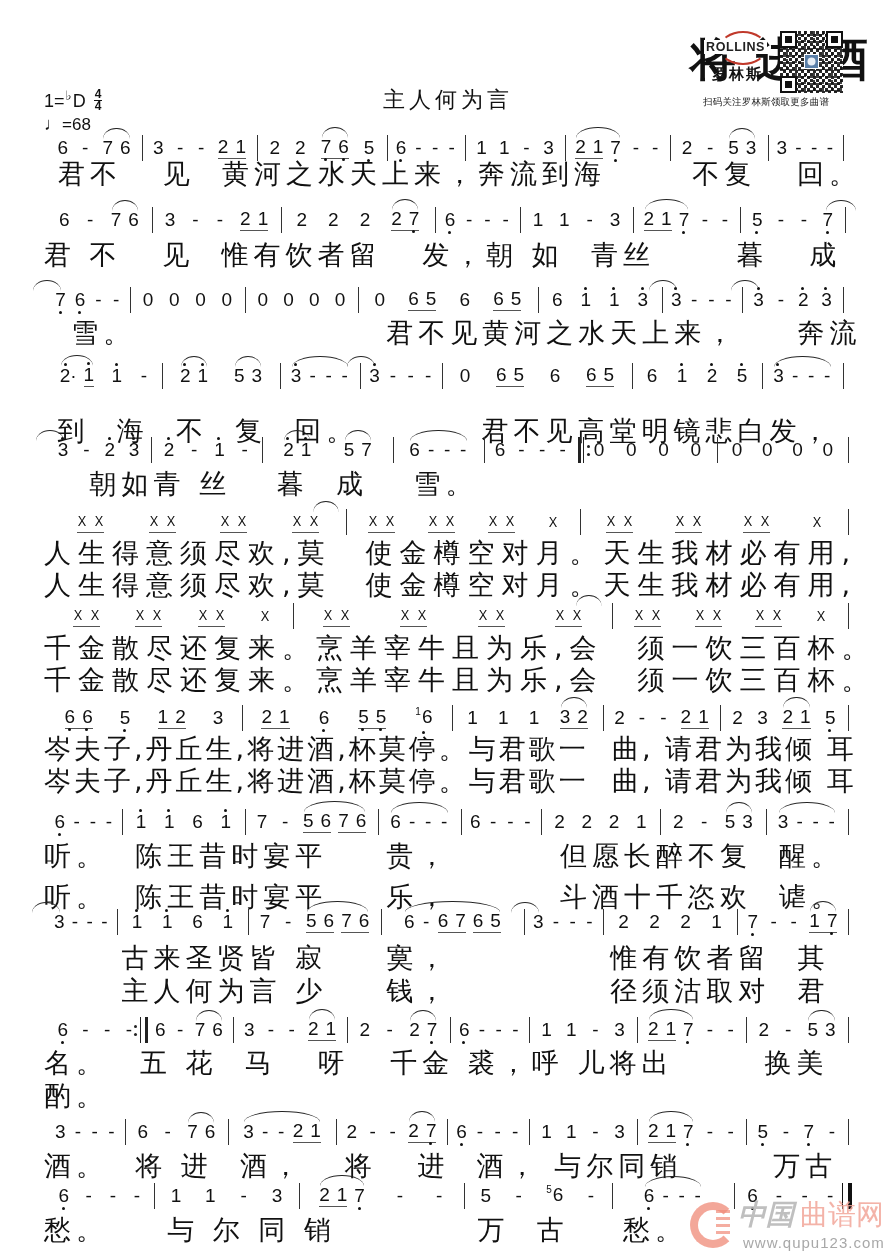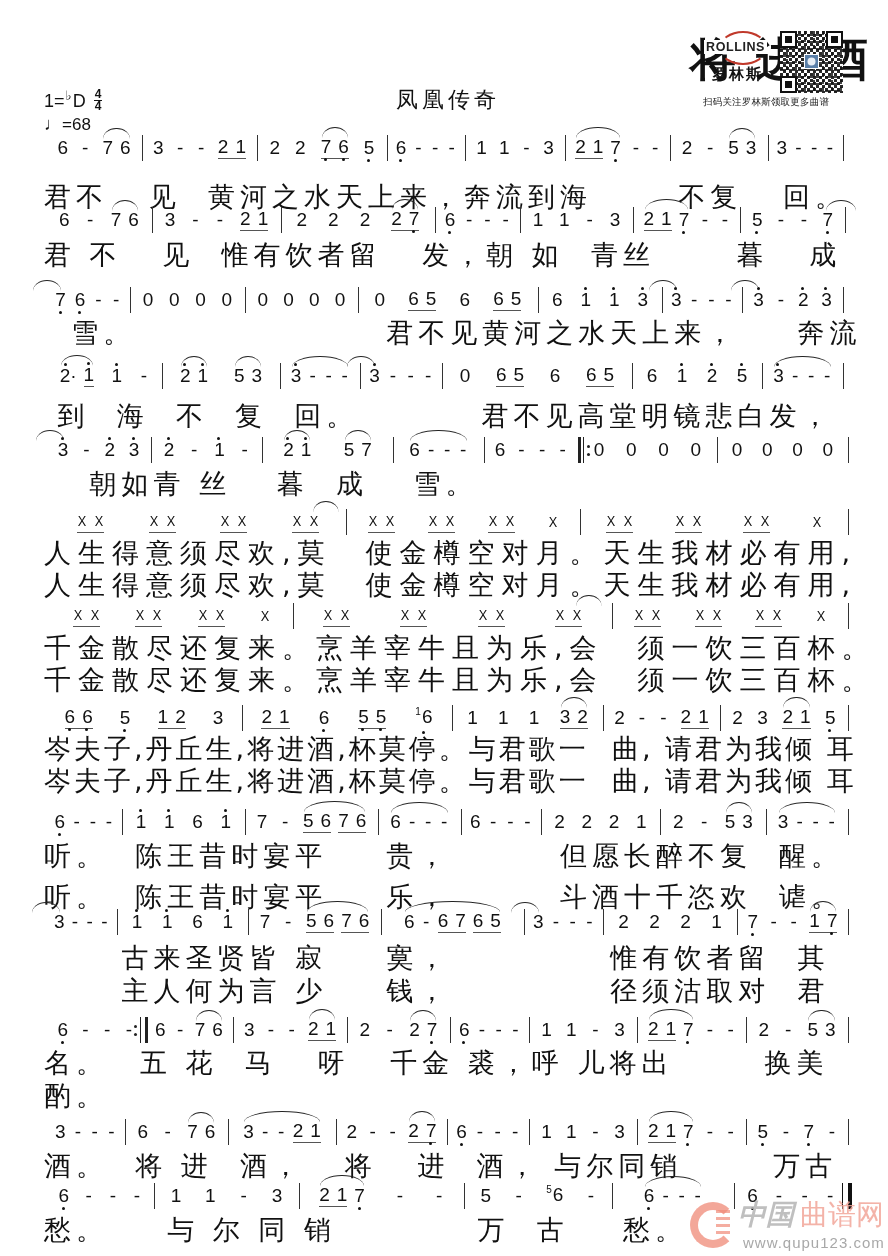--- a/index.html
+++ b/index.html
@@ -132,21 +132,21 @@
   }
   .wm-url {
     position:absolute; left:743px; top:1234px; font-size:15px; letter-spacing:1px;
     color:#a8a8a8; line-height:18px;
   }
 </style>
 </head>
 <body>
 
 <div class="title">将进酒</div>
-<div class="artist">凤凰传奇</div>
+<div class="artist">主人何为言</div>
 
 <div class="keysig">
   <span>1=</span>
   <span class="flat">♭</span>
   <span>D</span>
   <span class="timesig">
     <span class="top">4</span>
     <span>4</span>
   </span>
 </div>
@@ -257,21 +257,21 @@
       </div>
       <div class="bar " style="left: 768px;"></div>
       <div class="measure" style="left: 768px; width: 75px;">
         <span class="tok">3</span>
         <span class="tok">-</span>
         <span class="tok">-</span>
         <span class="tok">-</span>
       </div>
       <div class="bar " style="left: 843px;"></div>
     </div>
-    <div class="lyric" style="top: 180px;">君不   见  黄河之水天上来，奔流到海　    不复   回。</div>
+    <div class="lyric" style="top: 157px; margin-left: 14px;">君不   见  黄河之水天上来，奔流到海　    不复   回。</div>
     <div class="staff" style="top: 207px;">
       <div class="measure" style="left: 46px; width: 106px;">
         <span class="tok">6</span>
         <span class="tok">-</span>
         <span class="slur">
           <span class="tok">7</span>
           <span class="tok">6</span>
         </span>
       </div>
       <div class="bar " style="left: 152px;"></div>
@@ -452,21 +452,21 @@
       <div class="measure" style="left: 762px; width: 81px;">
         <span class="slur">
           <span class="tok hi">3</span>
           <span class="tok">-</span>
           <span class="tok">-</span>
           <span class="tok">-</span>
         </span>
       </div>
       <div class="bar " style="left: 843px;"></div>
     </div>
-    <div class="lyric" style="top: 399px;"> 到  海  不  复  回。　　　  君不见高堂明镜悲白发，</div>
+    <div class="lyric" style="top: 414px;"> 到  海  不  复  回。　　　  君不见高堂明镜悲白发，</div>
     <div class="staff" style="top: 437px;">
       <div class="measure" style="left: 46px; width: 105px;">
         <span class="tok tie-l hi">3</span>
         <span class="tok">-</span>
         <span class="tok hi">2</span>
         <span class="tok hi">3</span>
       </div>
       <div class="bar " style="left: 151px;"></div>
       <div class="measure" style="left: 151px; width: 111px;">
         <span class="tok hi">2</span>

